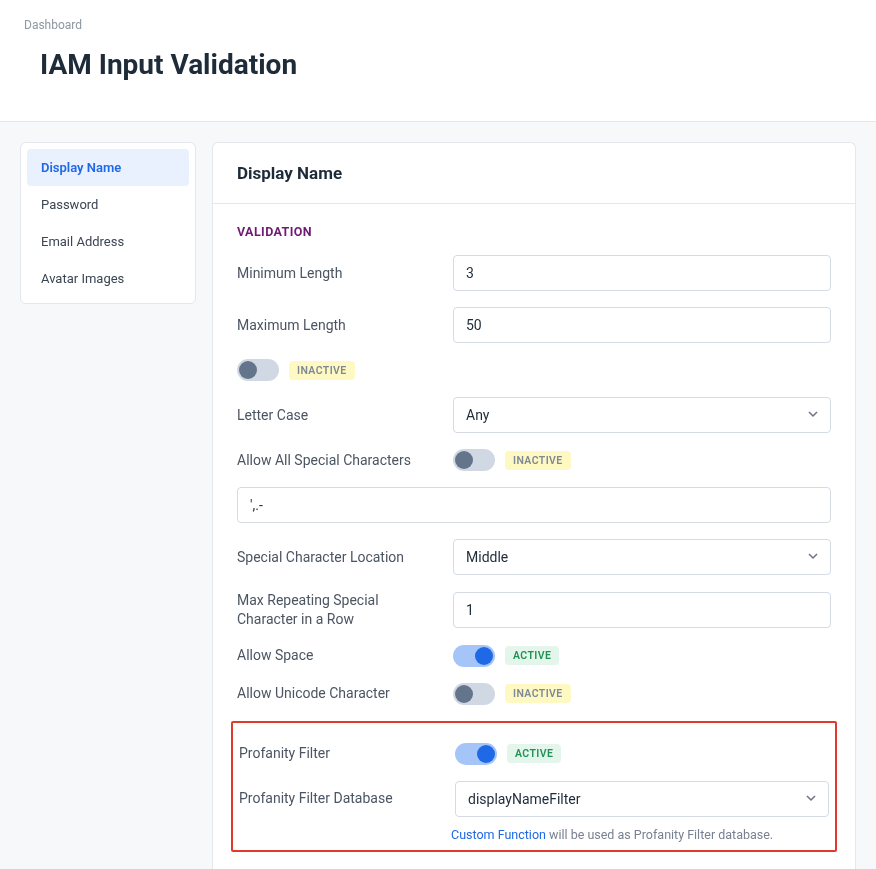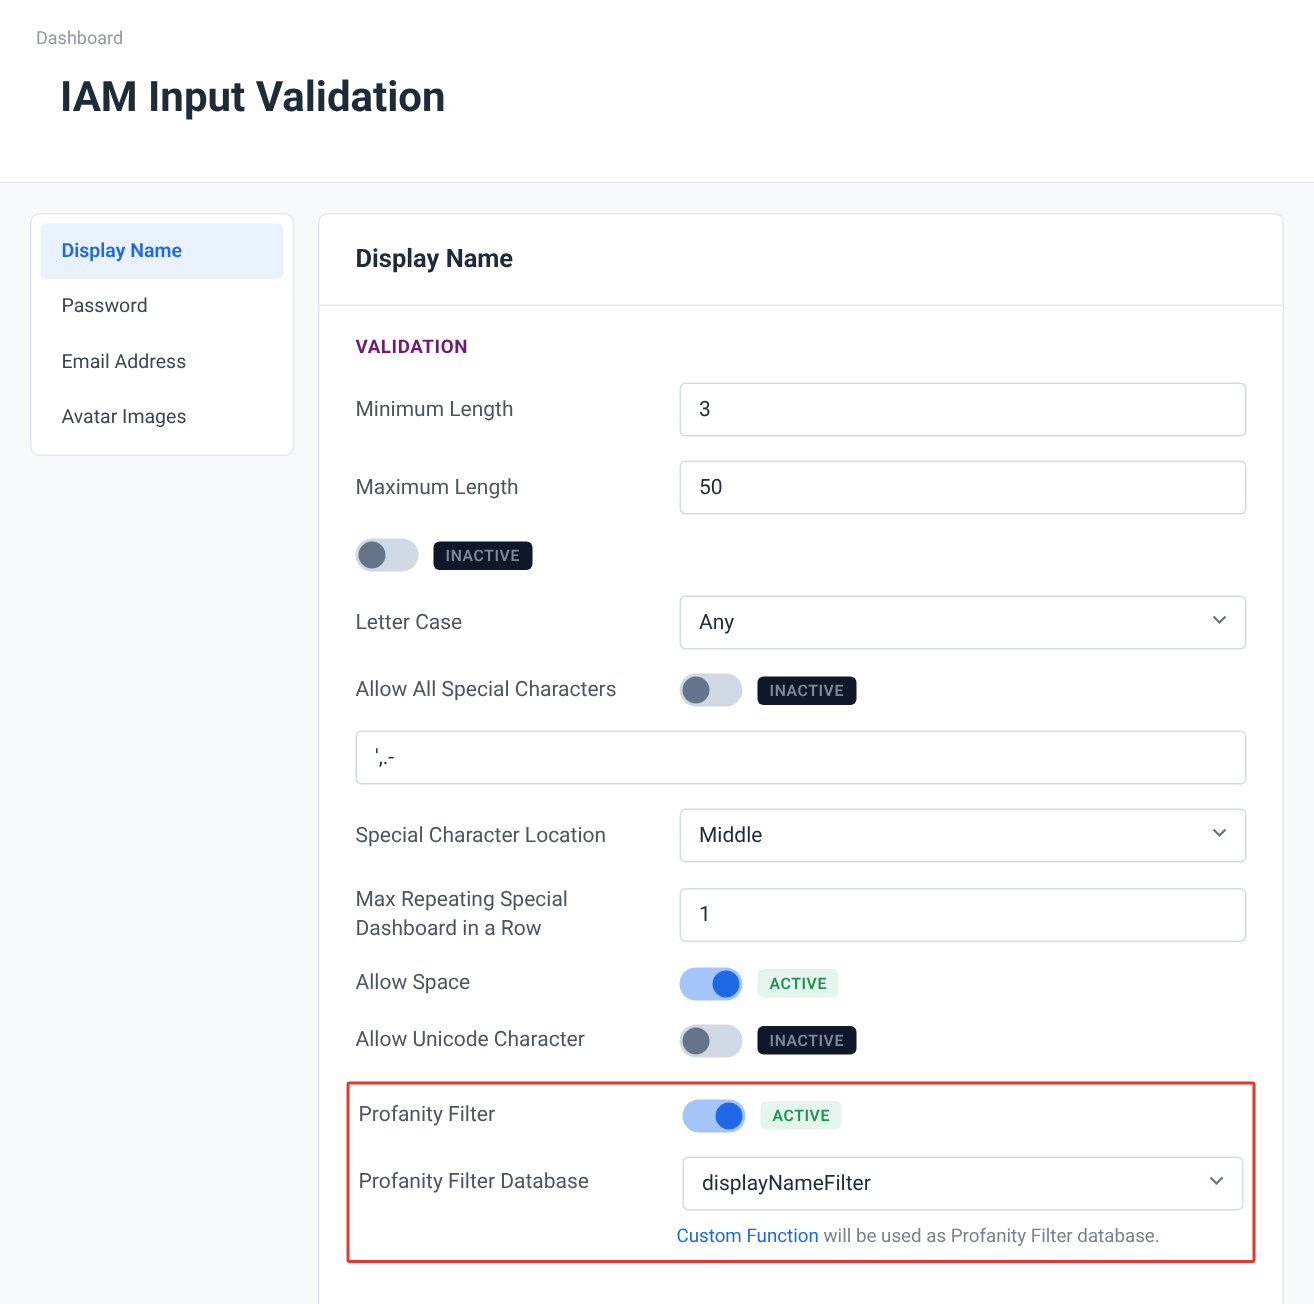--- a/index.html
+++ b/index.html
@@ -154,21 +154,21 @@
     border-radius: 50%;
   }
   .badge {
     font-size: 10.5px;
     font-weight: 600;
     letter-spacing: 0.4px;
     padding: 3px 8px;
     border-radius: 4px;
   }
   .badge.inactive {
-    background: #0f172a;
+    background: #fef9c3;
     color: #7e8896;
   }
   .badge.active {
     background: #e4f5eb;
     color: #1f9254;
   }
   .info-icon {
     display: inline-flex;
     width: 15px;
     height: 15px;
@@ -178,21 +178,21 @@
     justify-content: center;
     font-size: 10px;
     color: #6b7280;
     margin-left: 4px;
     vertical-align: middle;
     font-style: italic;
     font-family: Georgia, serif;
   }
   .highlight-box {
     border: 2px solid #e0392d;
-    padding: 10px 6px 4px 6px;
+    padding: 20px 6px 4px 6px;
     margin: 0 -6px 28px -6px;
     border-radius: 2px;
   }
   .hint-row {
     margin-left: 212px;
     font-size: 12.5px;
     color: #788191;
     margin-top: -6px;
     margin-bottom: 4px;
   }
@@ -303,21 +303,21 @@
             <span class="chevron">
               <svg width="12" height="12" viewBox="0 0 12 12">
                   <path d="M2 4l4 4 4-4" fill="none" stroke="currentColor" stroke-width="1.5"></path>
                 </svg>
             </span>
           </div>
         </div>
       </div>
 
       <div class="form-row">
-        <div class="field-label">Max Repeating Special Dashboard in a Row</div>
+        <div class="field-label">Max Repeating Special Character in a Row</div>
         <div class="field-control">
           <input class="text-input" value="1" style="">
         </div>
       </div>
 
       <div class="form-row">
         <div class="field-label">Allow Space</div>
         <div class="field-control">
           <div class="toggle on"></div>
           <span class="badge active">ACTIVE</span>

